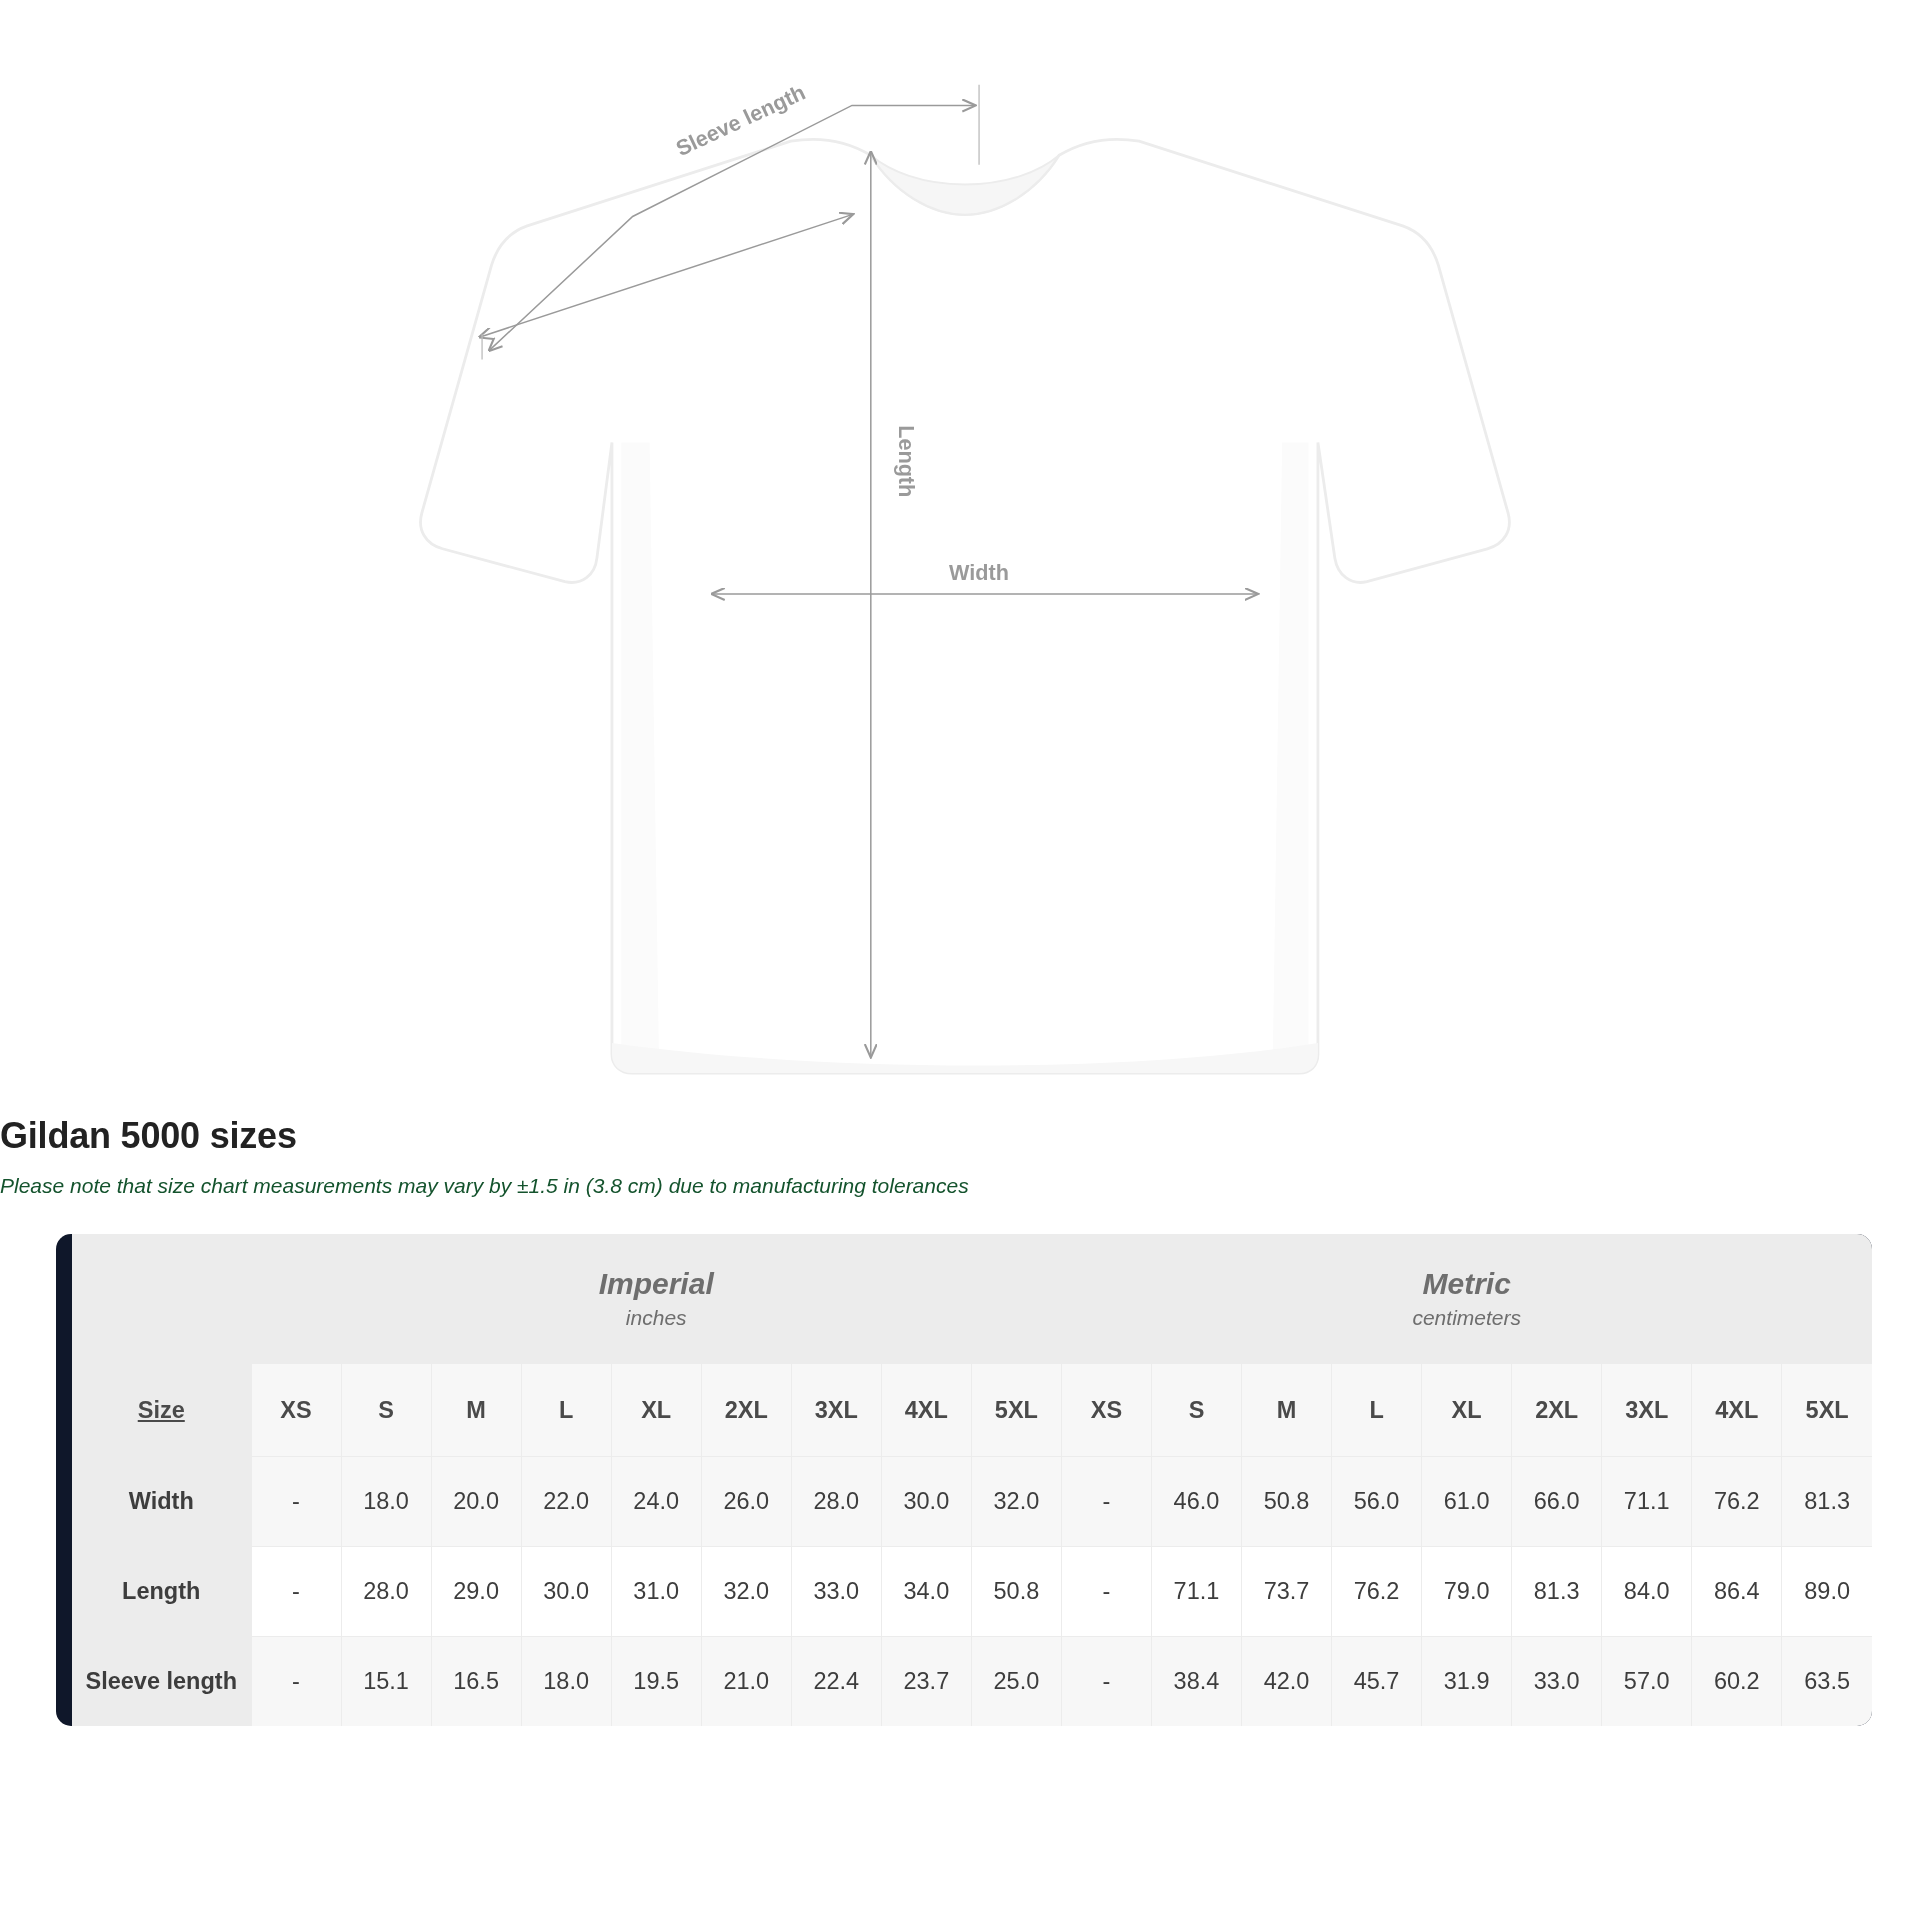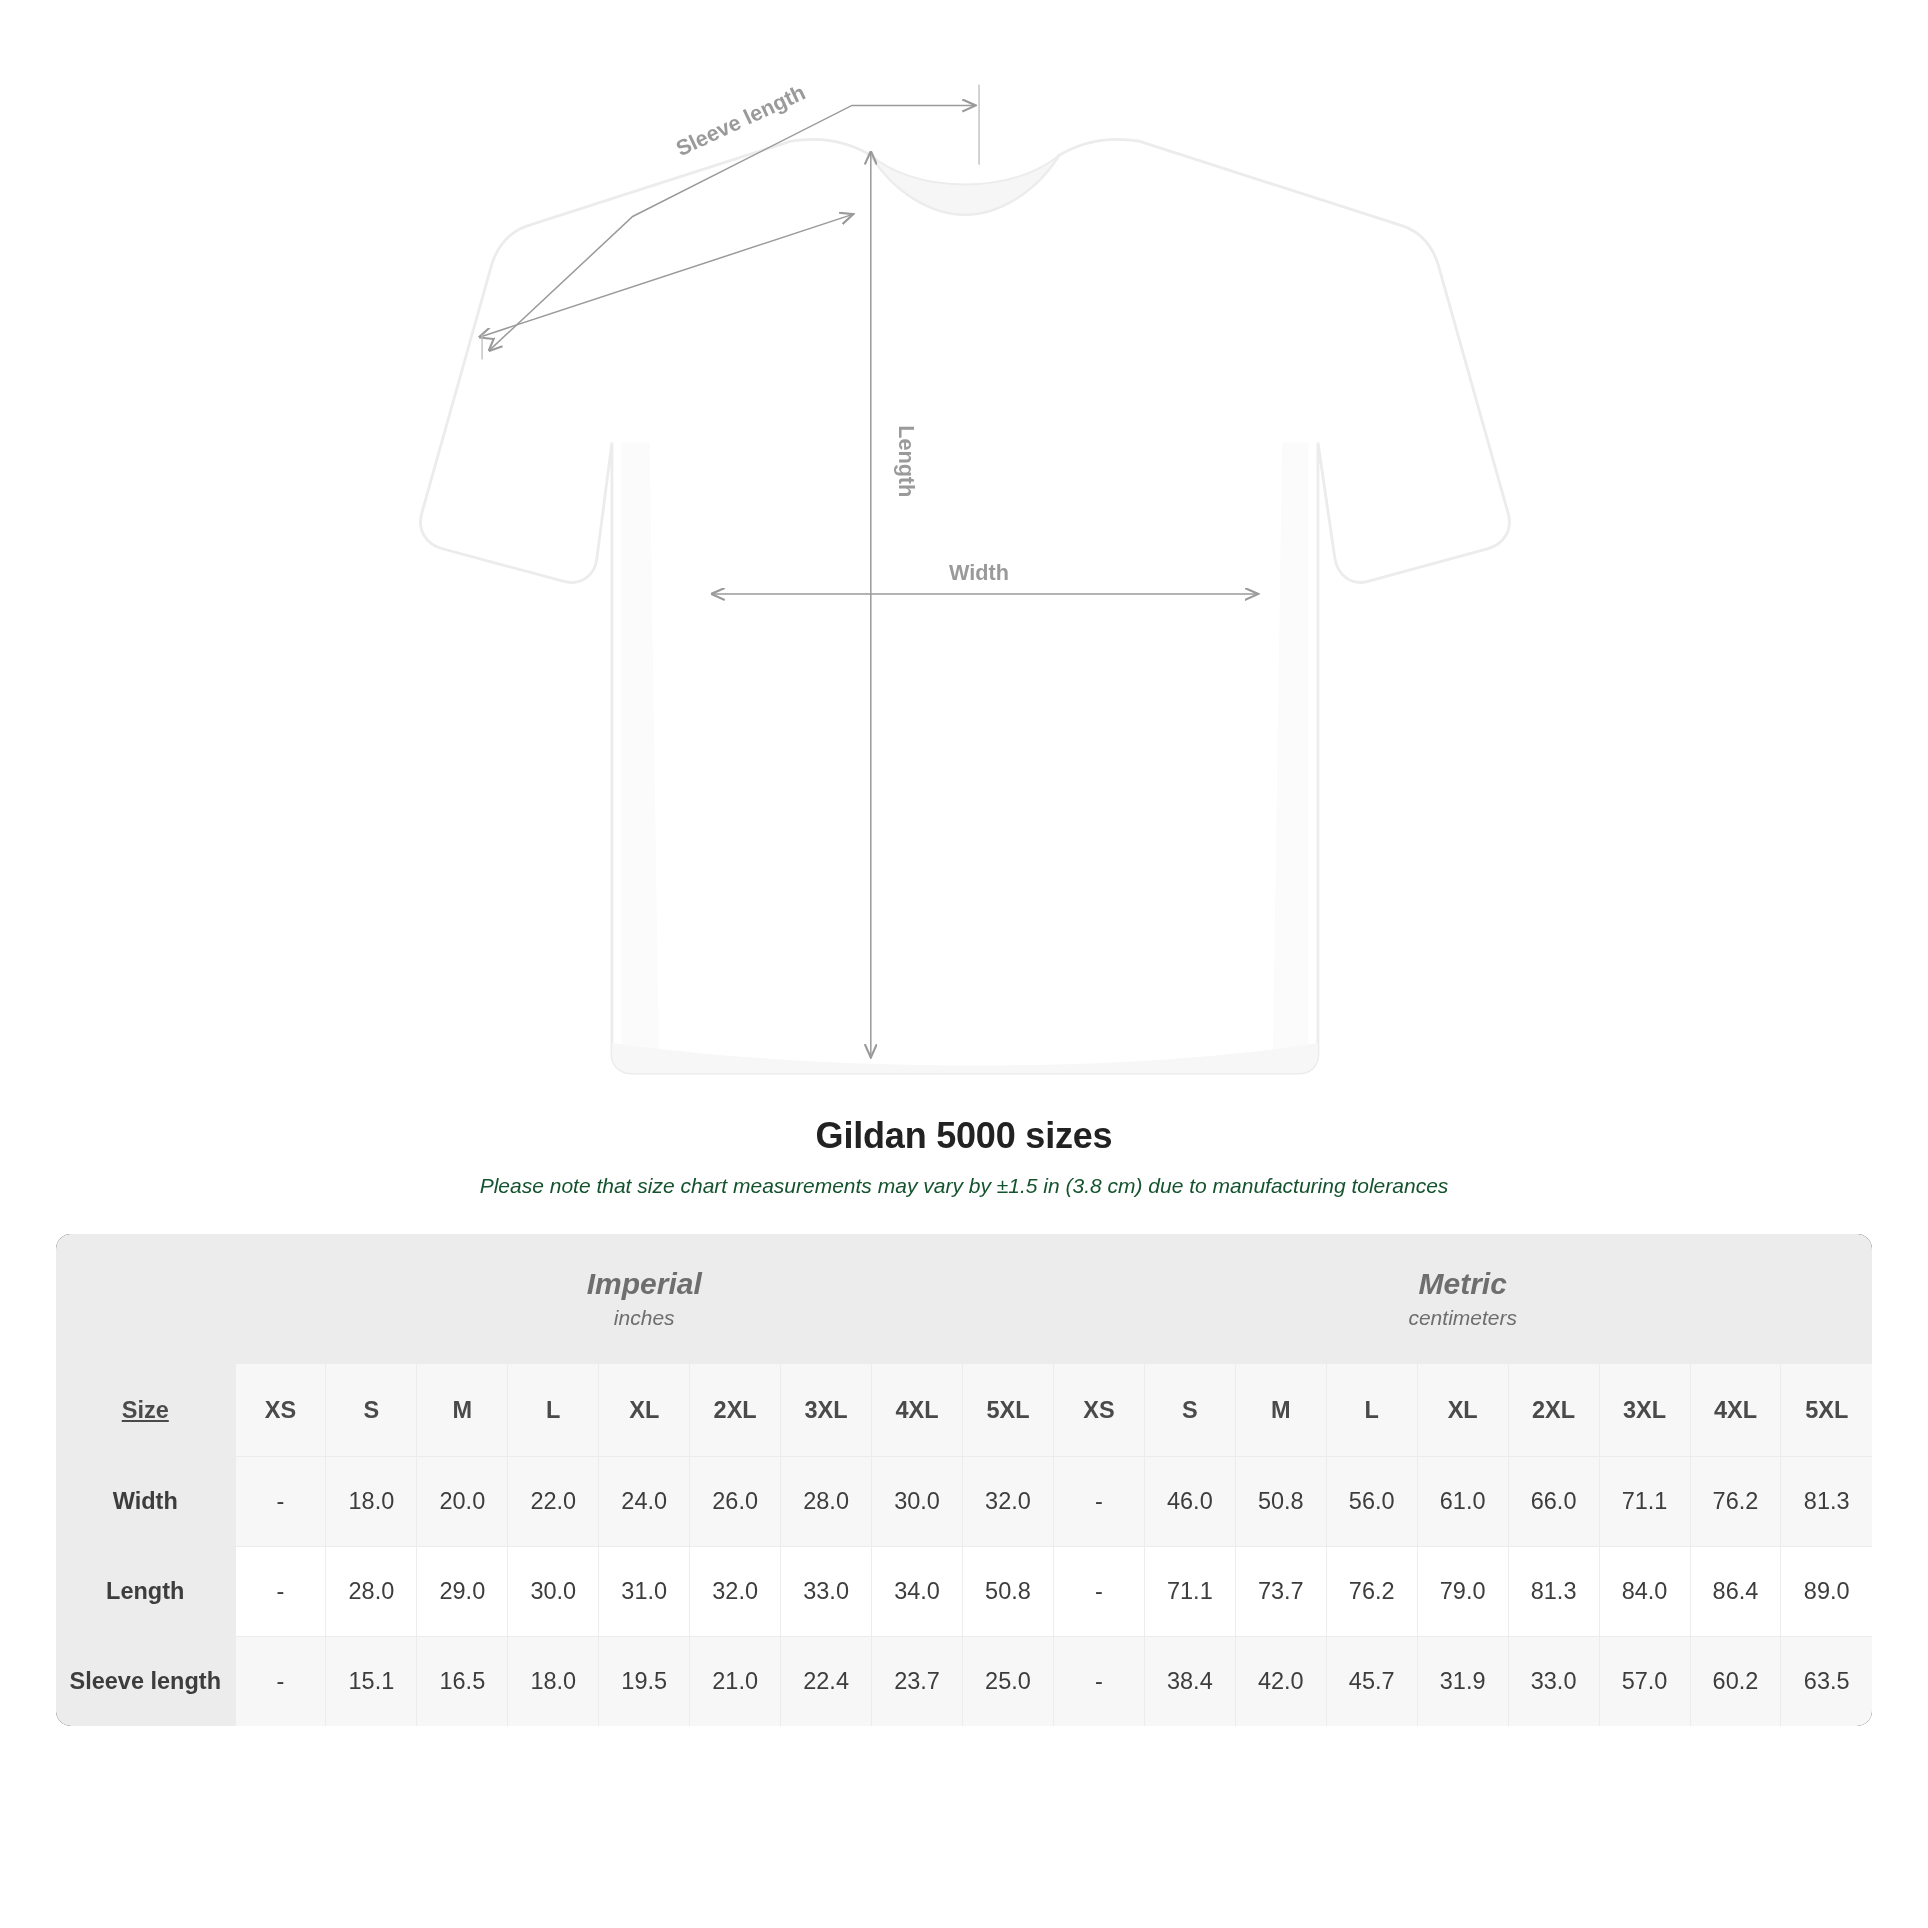--- a/index.html
+++ b/index.html
@@ -26,21 +26,21 @@
     position: relative;
     width: 1928px;
     height: 1106px;
   }
   .illustration svg {
     display: block;
   }
 
   
   .title-block {
-    text-align: center;
+    text-align: left;
     margin-top: 9.4px;
   }
   .chart-title {
     font-size: 36px;
     font-weight: bold;
     color: #222222;
     letter-spacing: -0.2px;
   }
   .chart-note {
     font-size: 21px;
@@ -48,20 +48,21 @@
     color: #14532d;
     margin-top: 17px;
   }
 
   
   .table-wrap {
     margin: 36px 56px 0 56px;
     border-radius: 15px;
     overflow: hidden;
     background: #0f172a;
+    padding-left: 16px;
   }
   table.size-table {
     width: 100%;
     border-collapse: collapse;
     table-layout: fixed;
   }
   table.size-table td, table.size-table th {
     text-align: center;
     vertical-align: middle;
     font-weight: normal;

